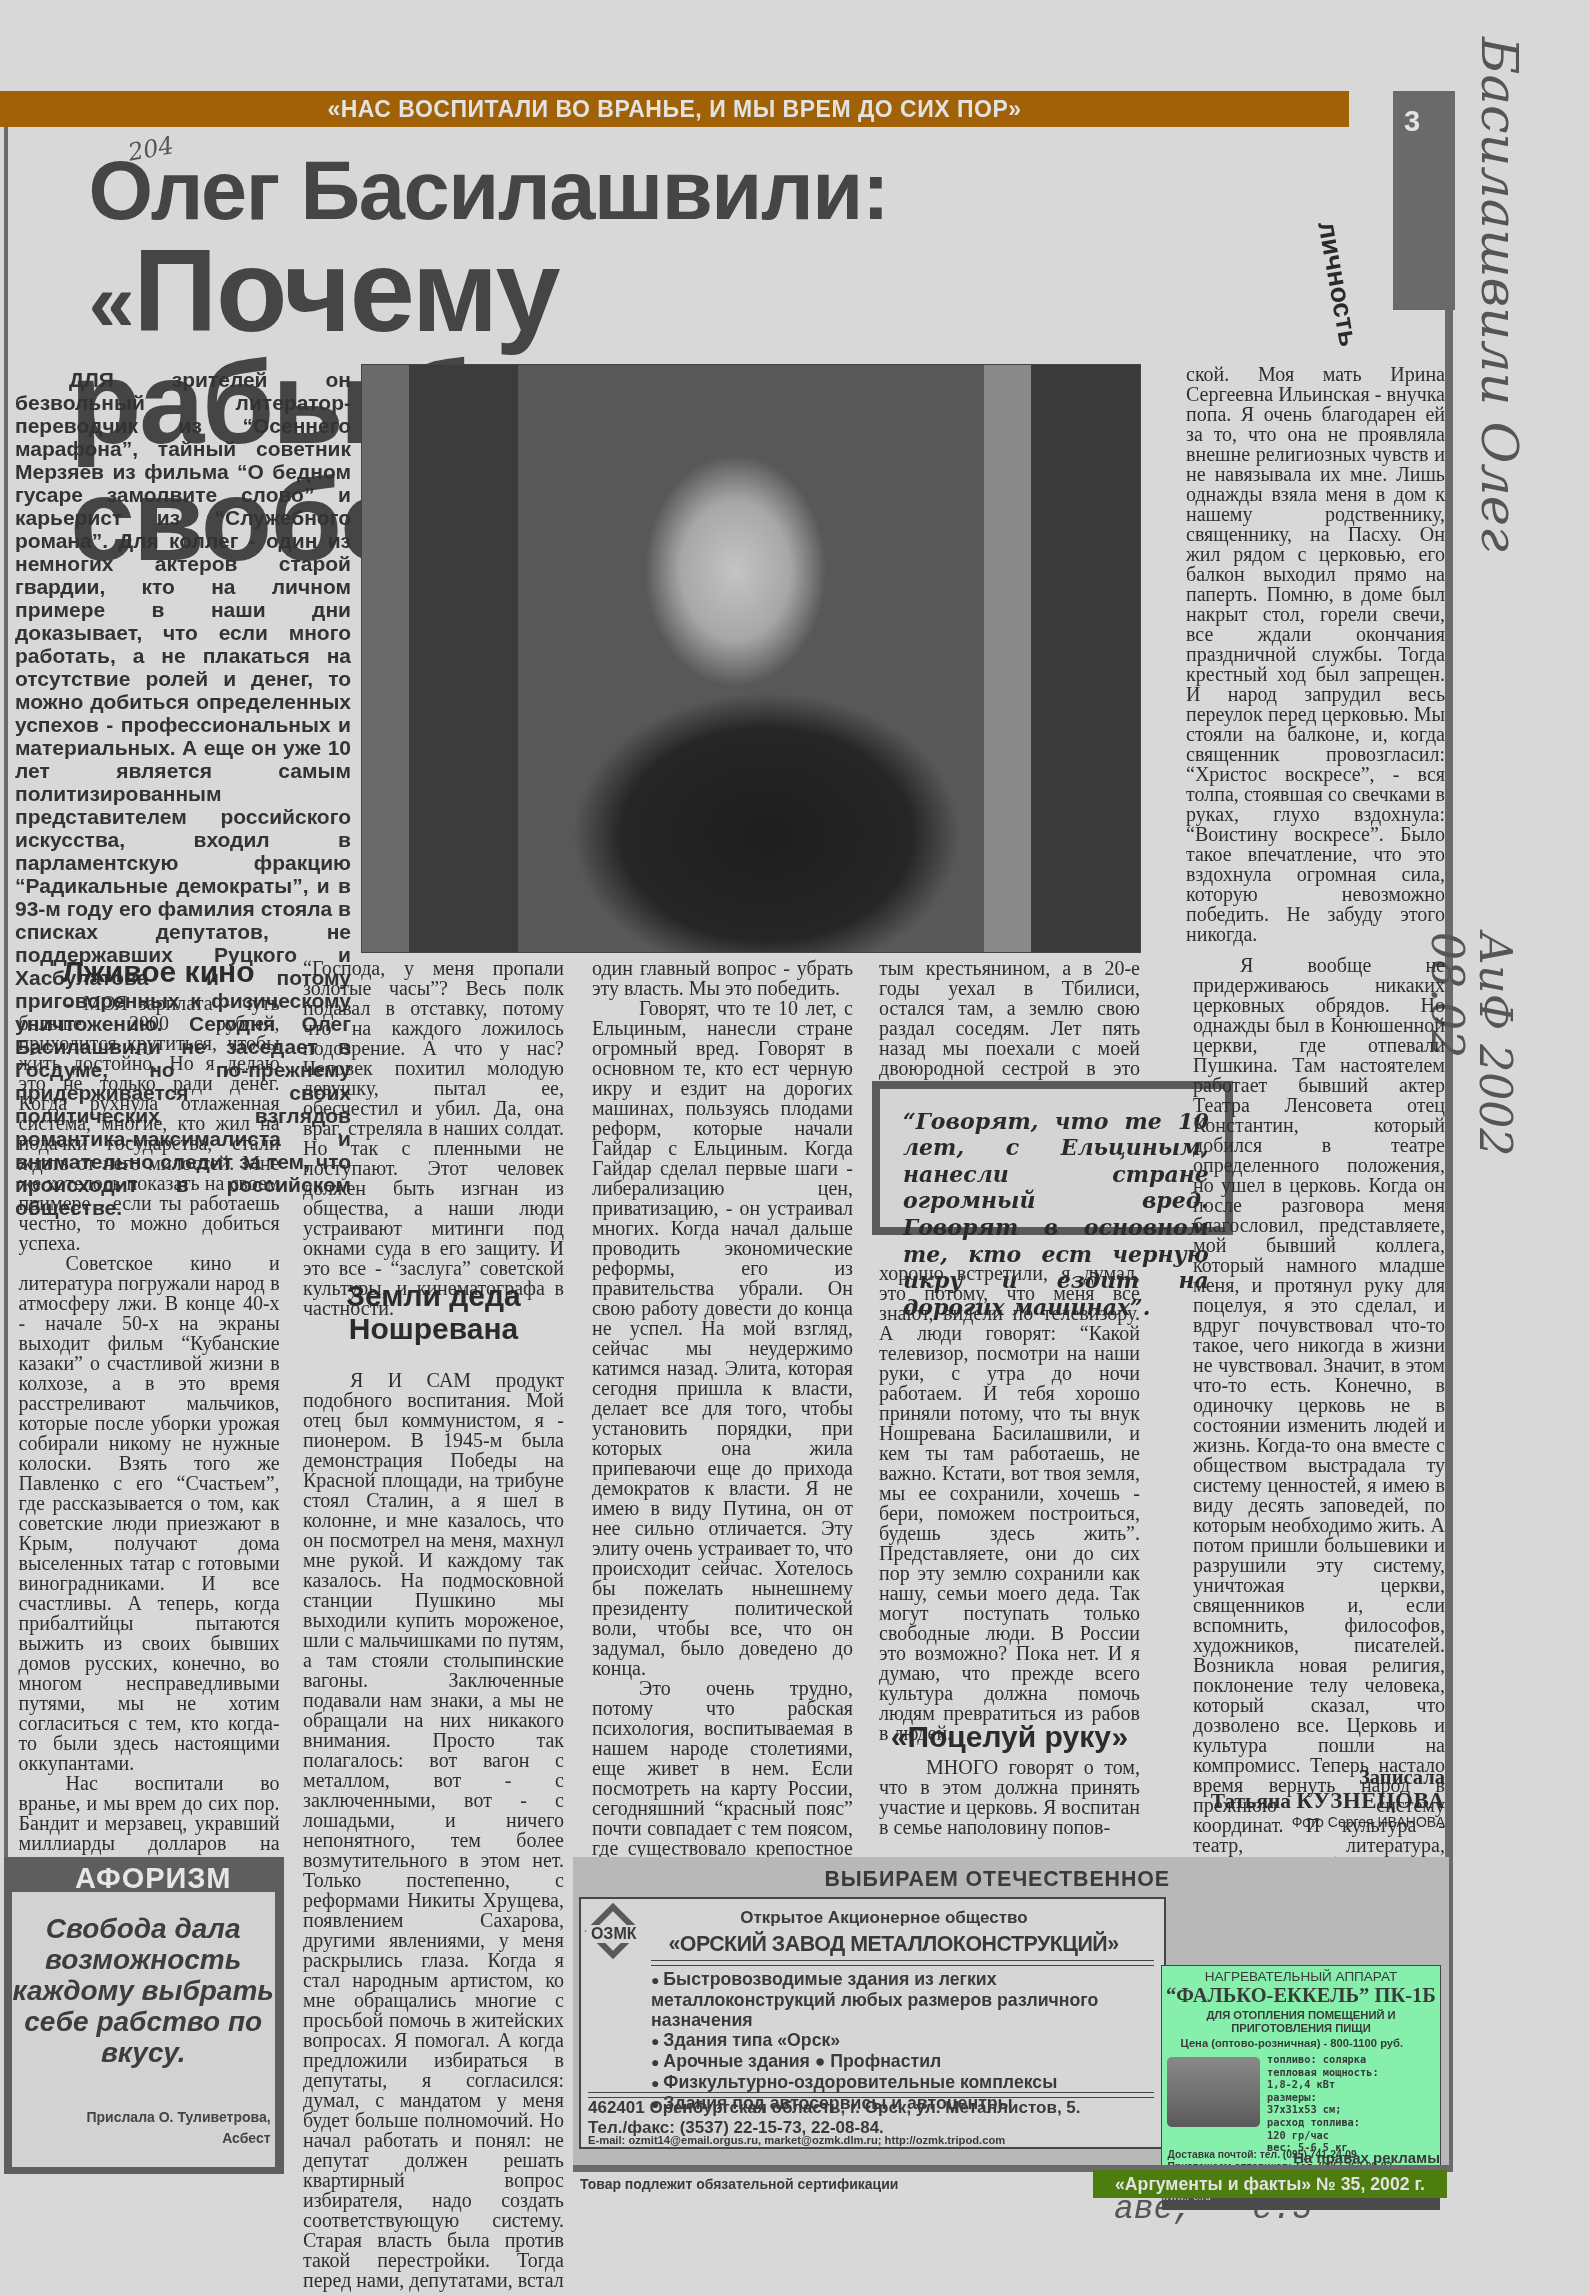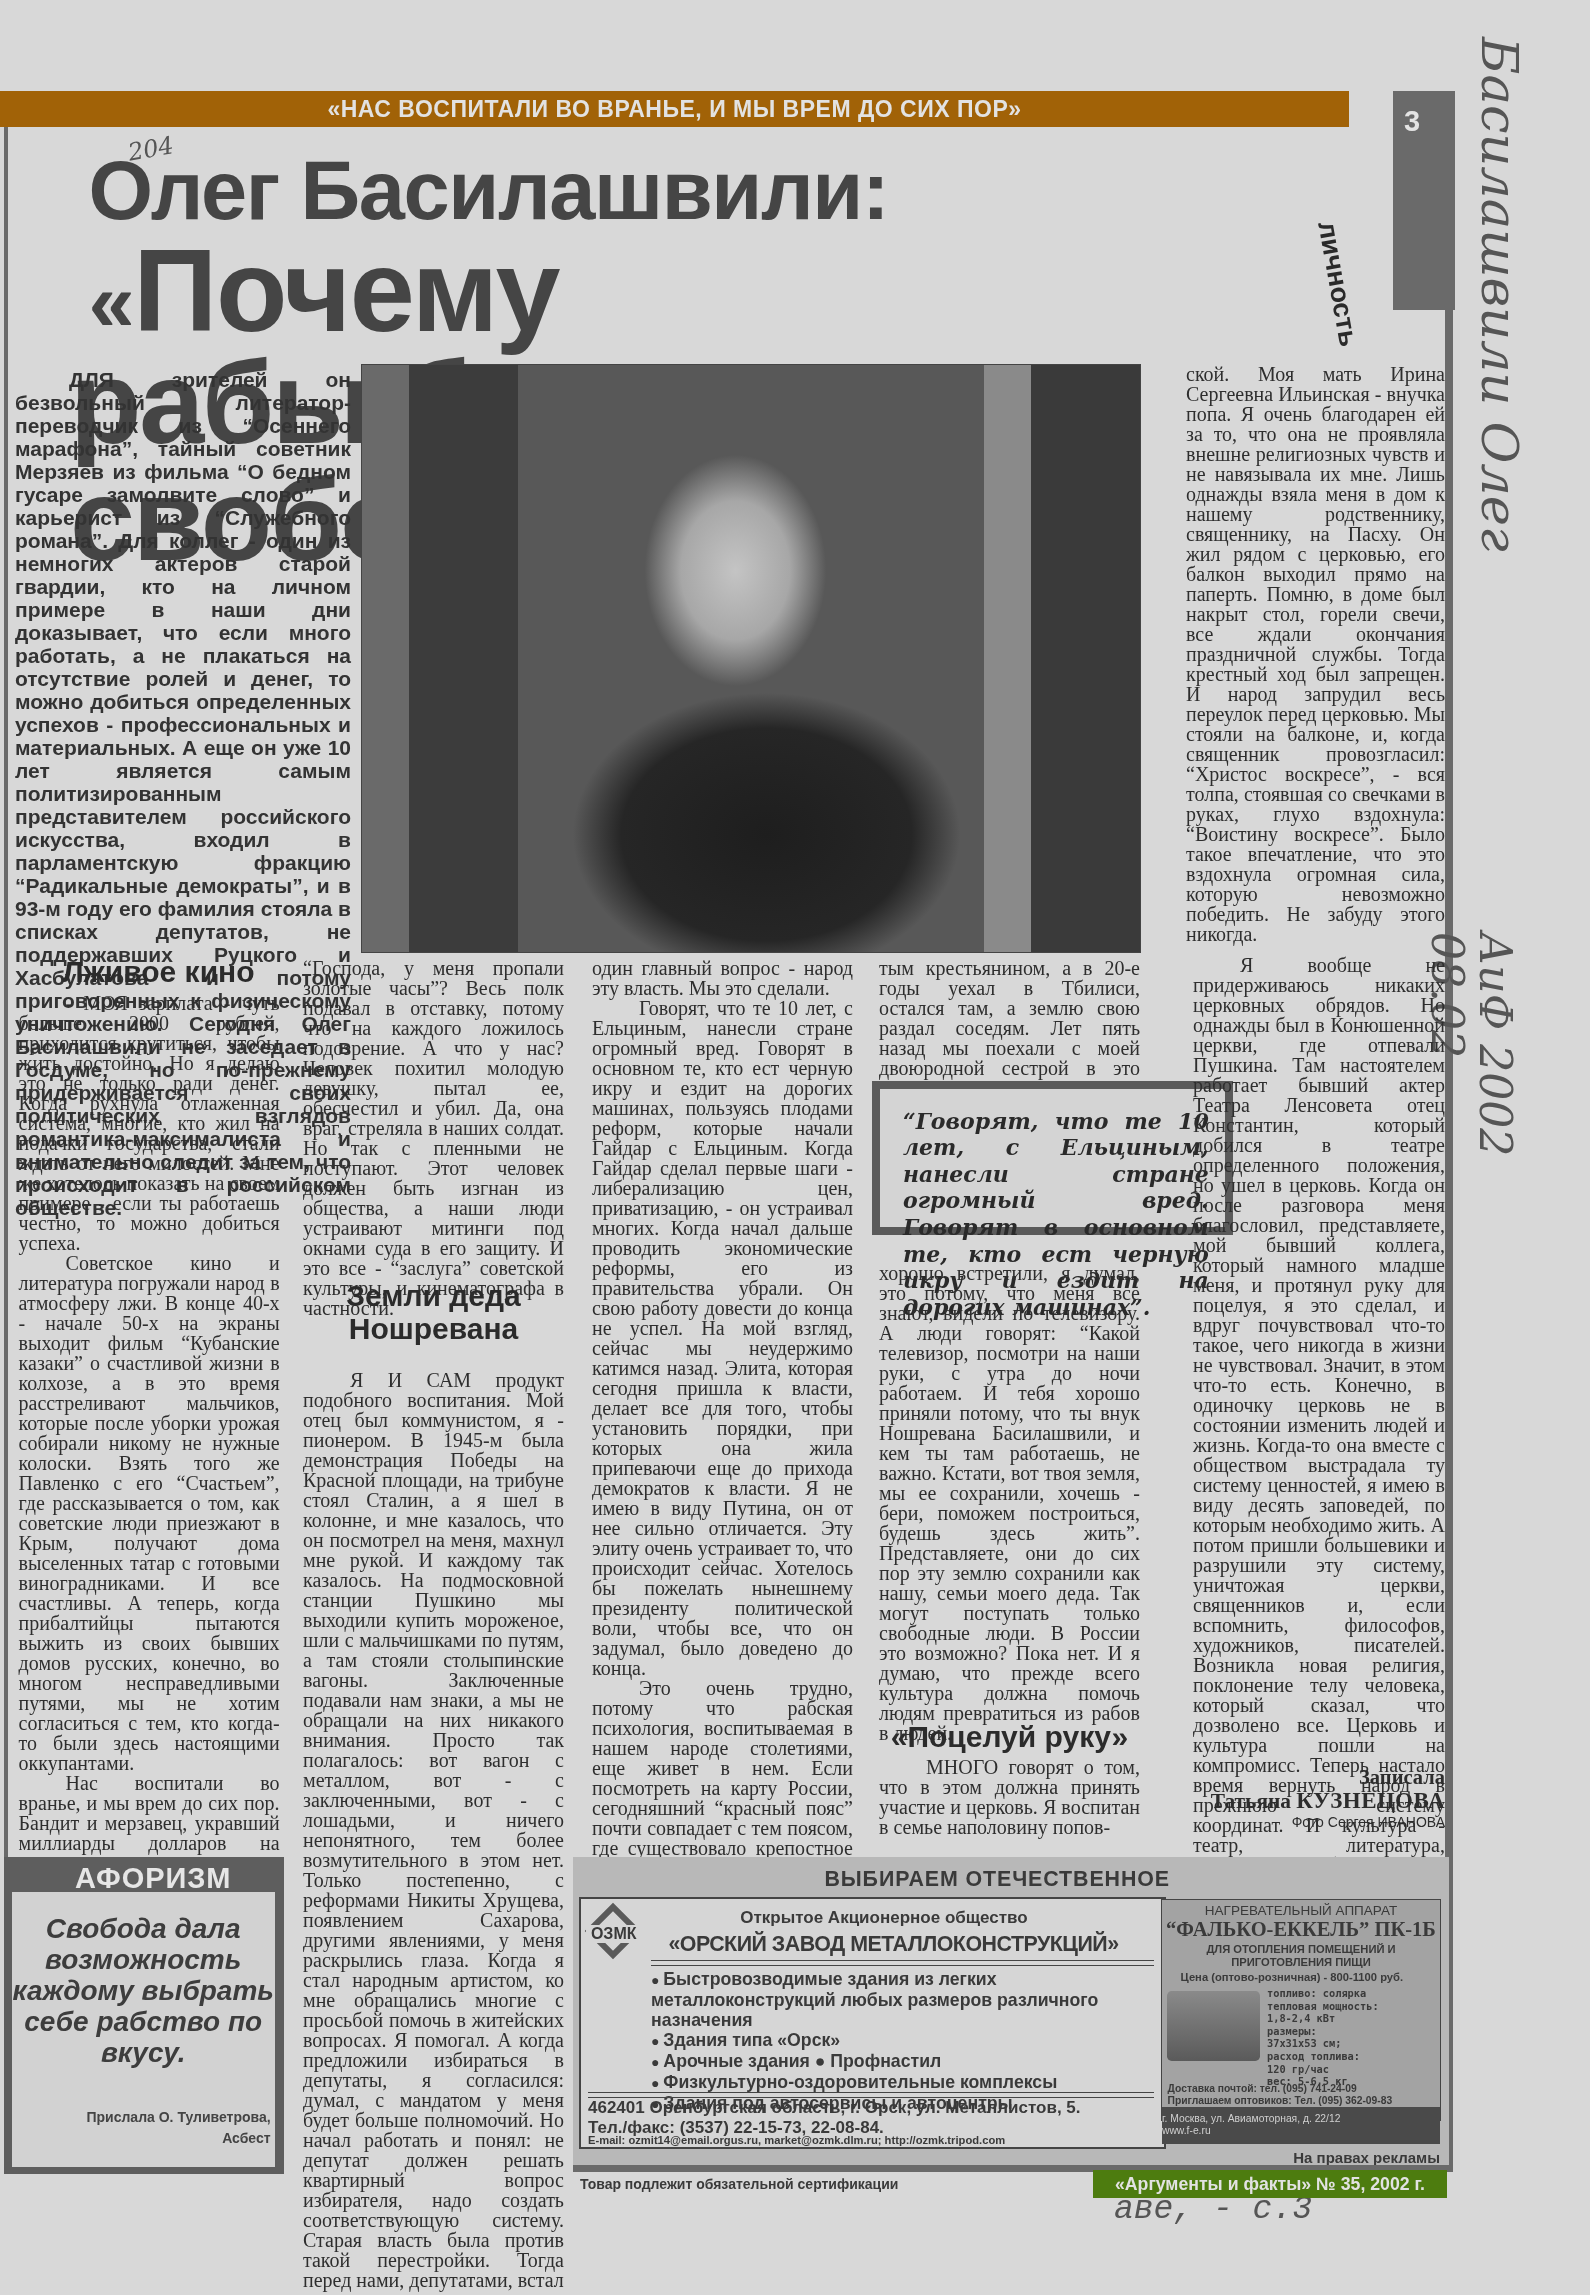--- a/index.html
+++ b/index.html
@@ -135,21 +135,21 @@
   #ozmk-org { position:absolute; left:70px; top:9.3px; width:466px; text-align:center; font-weight:bold; font-size:17px; }
   #ozmk-name { position:absolute; left:56px; top:33px; width:513px; text-align:center; font-weight:bold; font-size:21.4px; letter-spacing:-0.5px; }
   #ozmk-line1 { position:absolute; left:70px; top:61px; width:503px; height:3.7px; border-top:1.4px solid #444; border-bottom:1.4px solid #444; }
   #ozmk-list { position:absolute; left:70px; top:70px; width:503px; list-style:none; margin:0; padding:0; font-weight:bold; font-size:17.7px; line-height:20px; }
   #ozmk-list li::before { content:"● "; font-size:14px; }
   #ozmk-line2 { position:absolute; left:7px; top:193px; width:566px; height:3.7px; border-top:1.4px solid #444; border-bottom:1.4px solid #444; }
   #ozmk-addr { position:absolute; left:7px; top:199px; font-weight:bold; font-size:17px; line-height:19.6px; }
   #ozmk-email { position:absolute; left:7px; top:235px; font-weight:bold; font-size:11.2px; }
   #cert-note { left:580px; top:2152px; font-family:"Liberation Sans", sans-serif; font-weight:bold; font-size:14px; color:#3a3a3a;margin-top:24px; }
   #falko {
-    left:1161px; top:1899px; width:280px; height:222px; background:#a3a3a3; border:1.9px solid #444;
+    left:1161px; top:1965px; width:280px; height:222px; background:#86efac; border:1.9px solid #444;
     box-sizing:border-box; font-family:"Liberation Sans", sans-serif; color:#3a3a3a;
   }
   #falko .h1 { position:absolute; left:0; top:2.8px; width:100%; text-align:center; font-size:13.5px; }
   #falko .h2 { position:absolute; left:0; top:17.7px; width:100%; text-align:center; font-family:"Liberation Serif", serif; font-weight:bold; font-size:20.5px; }
   #falko .h3 { position:absolute; left:0; top:43px; width:100%; text-align:center; font-weight:bold; font-size:11.2px; line-height:13px; }
   #falko .price { position:absolute; left:18.6px; top:71px; font-weight:bold; font-size:11.2px; }
   #falko-img { position:absolute; left:4.7px; top:91px; width:93px; height:70px; background:linear-gradient(#8a8a8a,#5a5a5a); border-radius:4.7px; }
   #falko-specs { position:absolute; left:105px; top:87px; font-family:"DejaVu Sans Mono", monospace; font-weight:bold; font-size:10.3px; line-height:12.6px; }
   #falko .deliv { position:absolute; left:5.6px; top:183px; font-weight:bold; font-size:10.3px; line-height:11.7px; }
   #falko .addr { position:absolute; left:0; top:207px; width:100%; height:37px; background:#4a4a4a; color:#d0d0d0; text-align:left; font-size:10.3px; line-height:12px; padding-top:6px; box-sizing:border-box; }
@@ -201,21 +201,21 @@
 </div>
 <div class="abs col" id="col2">
   <p class="noind">“Господа, у меня пропали золотые часы”? Весь полк подавал в отставку, потому что на каждого ложилось подозрение. А что у нас? Человек похитил молодую девушку, пытал ее, обесчестил и убил. Да, она враг, стреляла в наших солдат. Но так с пленными не поступают. Этот человек должен быть изгнан из общества, а наши люди устраивают митинги под окнами суда в его защиту. И это все - “заслуга” советской культуры, и кинематографа в частности.</p>
 </div>
 
 <h2 class="abs subhead" id="sub-zemli">Земли деда Ношревана</h2>
 <div class="abs col" id="col2b">
   <p>Я И САМ продукт подобного воспитания. Мой отец был коммунистом, я - пионером. В 1945-м была демонстрация Победы на Красной площади, на трибуне стоял Сталин, а я шел в колонне, и мне казалось, что он посмотрел на меня, махнул мне рукой. И каждому так казалось. На подмосковной станции Пушкино мы выходили купить мороженое, шли с мальчишками по путям, а там стояли столыпинские вагоны. Заключенные подавали нам знаки, а мы не обращали на них никакого внимания. Просто так полагалось: вот вагон с металлом, вот - с заключенными, вот - с лошадьми, и ничего непонятного, тем более возмутительного в этом нет. Только постепенно, с реформами Никиты Хрущева, появлением Сахарова, другими явлениями, у меня раскрылись глаза. Когда я стал народным артистом, ко мне обращались многие с просьбой помочь в житейских вопросах. Я помогал. А когда предложили избираться в депутаты, я согласился: думал, с мандатом у меня будет больше полномочий. Но начал работать и понял: не депутат должен решать квартирный вопрос избирателя, надо создать соответствующую систему. Старая власть была против такой перестройки. Тогда перед нами, депутатами, встал</p>
 </div>
 <div class="abs col" id="col3">
-  <p class="noind">один главный вопрос - народ эту власть. Мы это сделали.</p>
+  <p class="noind">один главный вопрос - убрать эту власть. Мы это победить.</p>
   <p>Говорят, что те 10 лет, с Ельциным, нанесли стране огромный вред. Говорят в основном те, кто ест черную икру и ездит на дорогих машинах, пользуясь плодами реформ, которые начали Гайдар с Ельциным. Когда Гайдар сделал первые шаги - либерализацию цен, приватизацию, - он устраивал многих. Когда начал дальше проводить экономические реформы, его из правительства убрали. Он свою работу довести до конца не успел. На мой взгляд, сейчас мы неудержимо катимся назад. Элита, которая сегодня пришла к власти, делает все для того, чтобы установить порядки, при которых она жила припеваючи еще до прихода демократов к власти. Я не имею в виду Путина, он от нее сильно отличается. Эту элиту очень устраивает то, что происходит сейчас. Хотелось бы пожелать нынешнему президенту политической воли, чтобы все, что он задумал, было доведено до конца.</p>
   <p>Это очень трудно, потому что рабская психология, воспитываемая в нашем народе столетиями, еще живет в нем. Если посмотреть на карту России, сегодняшний “красный пояс” почти совпадает с тем поясом, где существовало крепостное право. Рабы до сих пор не хотят быть свободными. Мой дед по отцу жил в грузинском селе недалеко от Осетии. Был достаточно бога-</p>
 </div>
 <div class="abs col" id="col4">
   <p class="noind">тым крестьянином, а в 20-е годы уехал в Тбилиси, остался там, а землю свою раздал соседям. Лет пять назад мы поехали с моей двоюродной сестрой в это село. Нас очень</p>
 </div>
 
 <div class="abs" id="pull-quote">“Говорят, что те 10 лет, с Ельциным, нанесли стране огромный вред. Говорят в основном те, кто ест черную икру и ездит на дорогих машинах”.</div>
 
 <div class="abs col" id="col4b">

